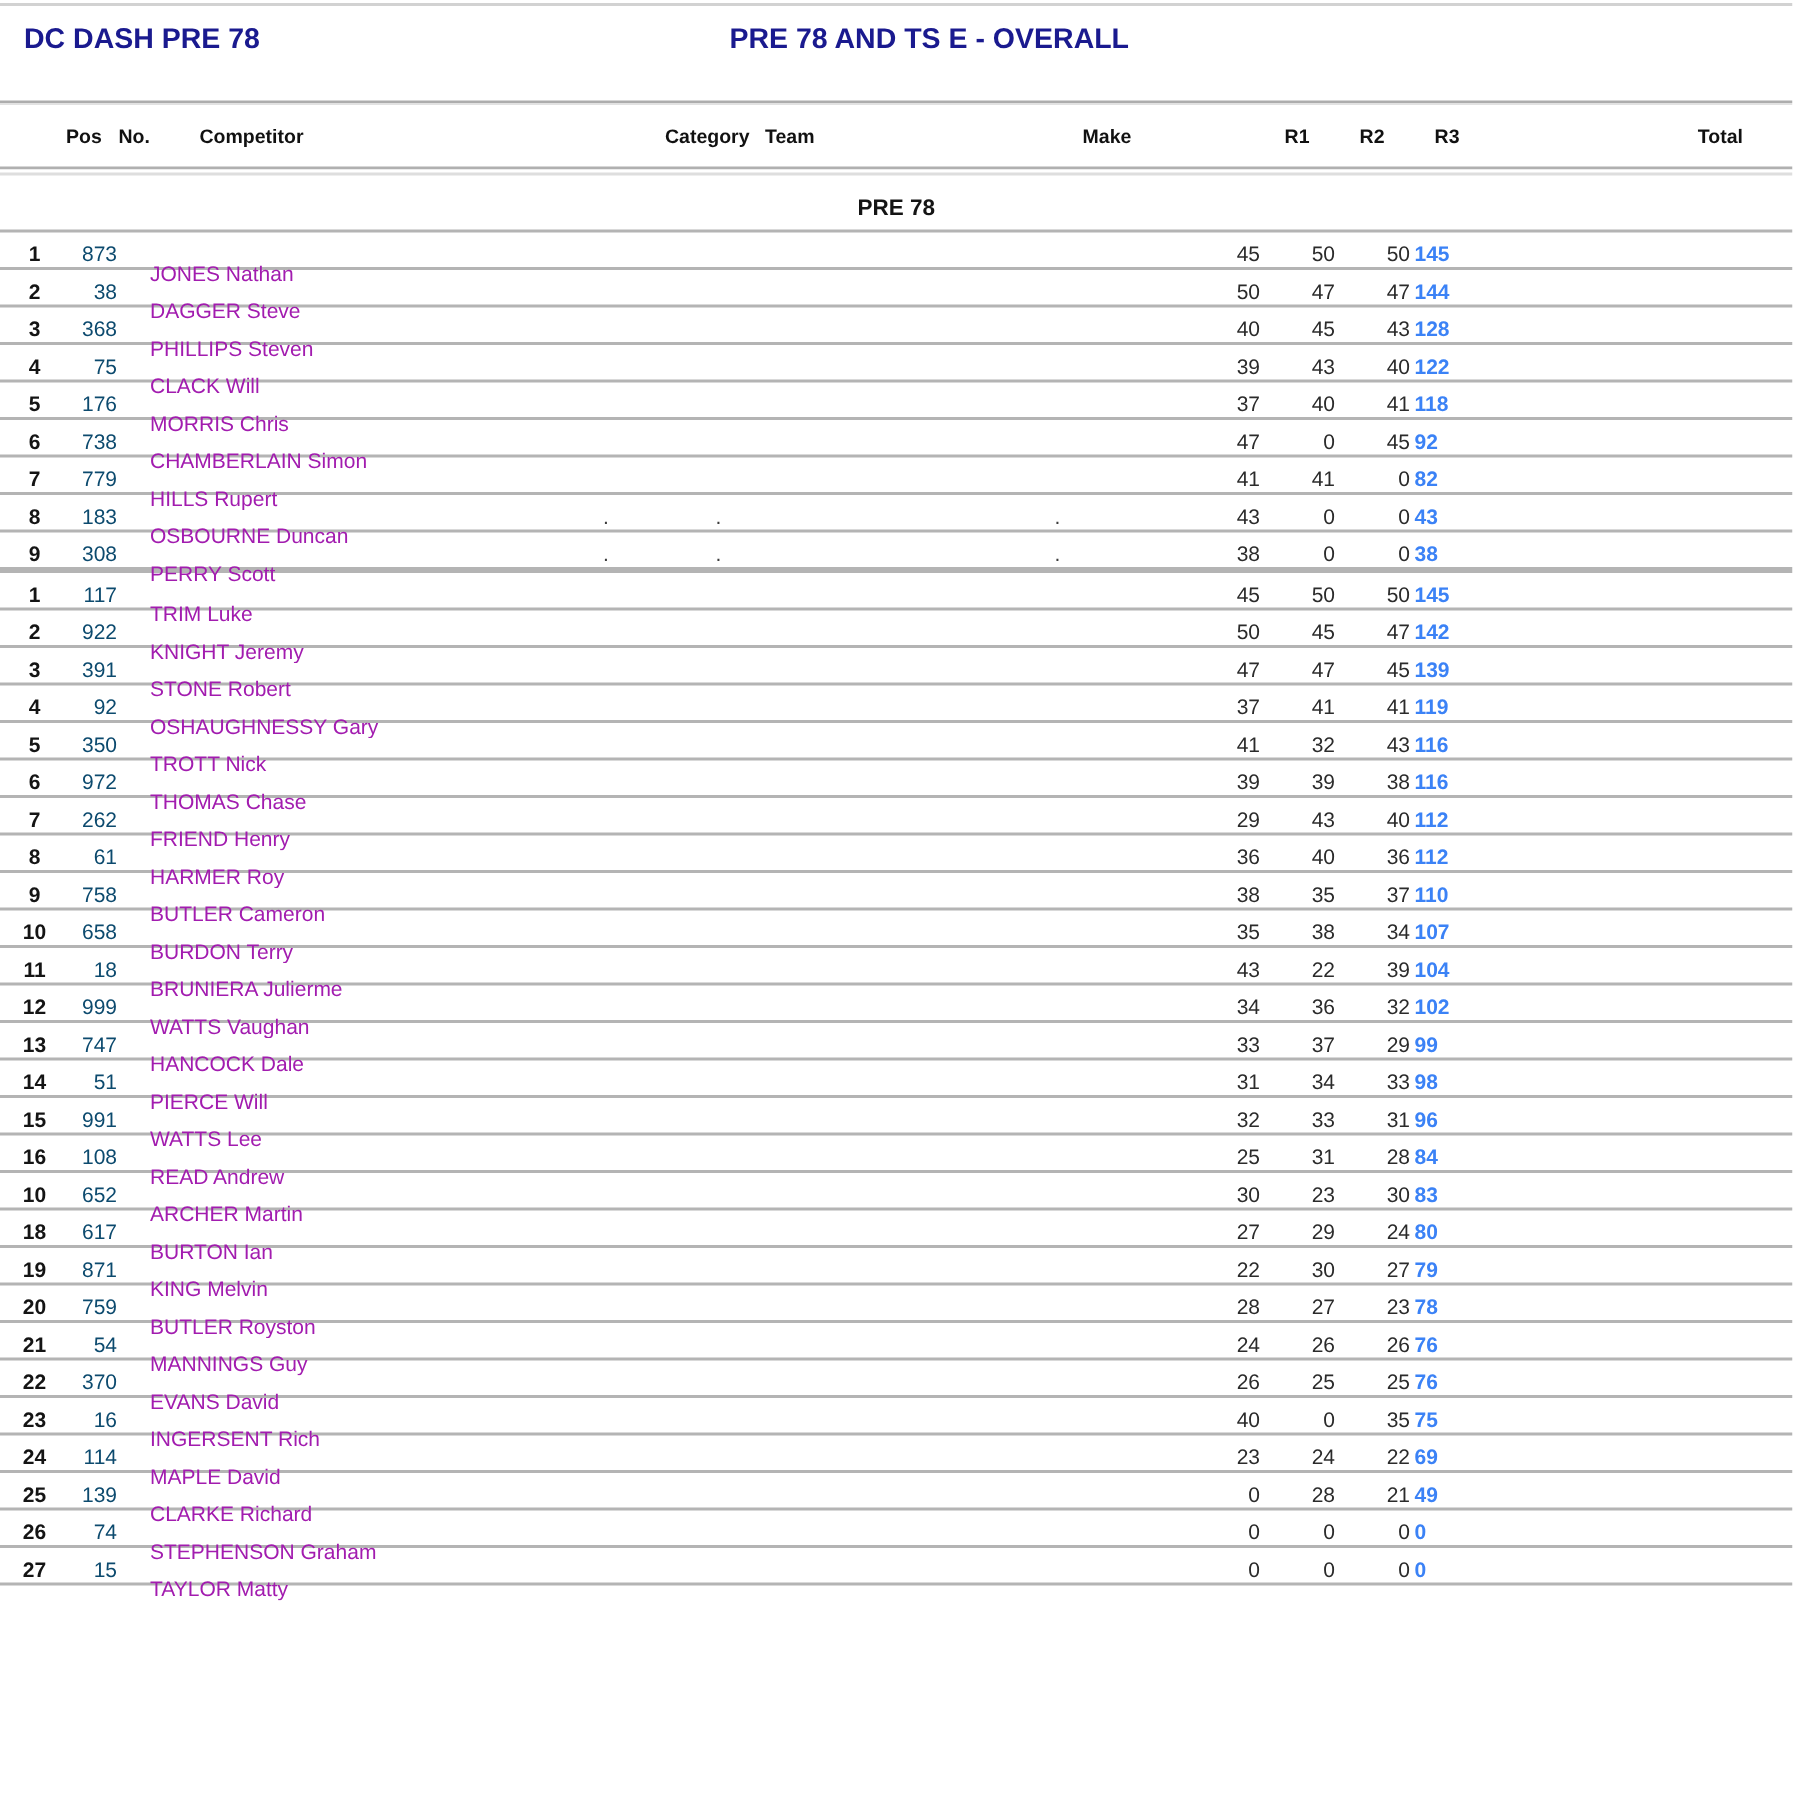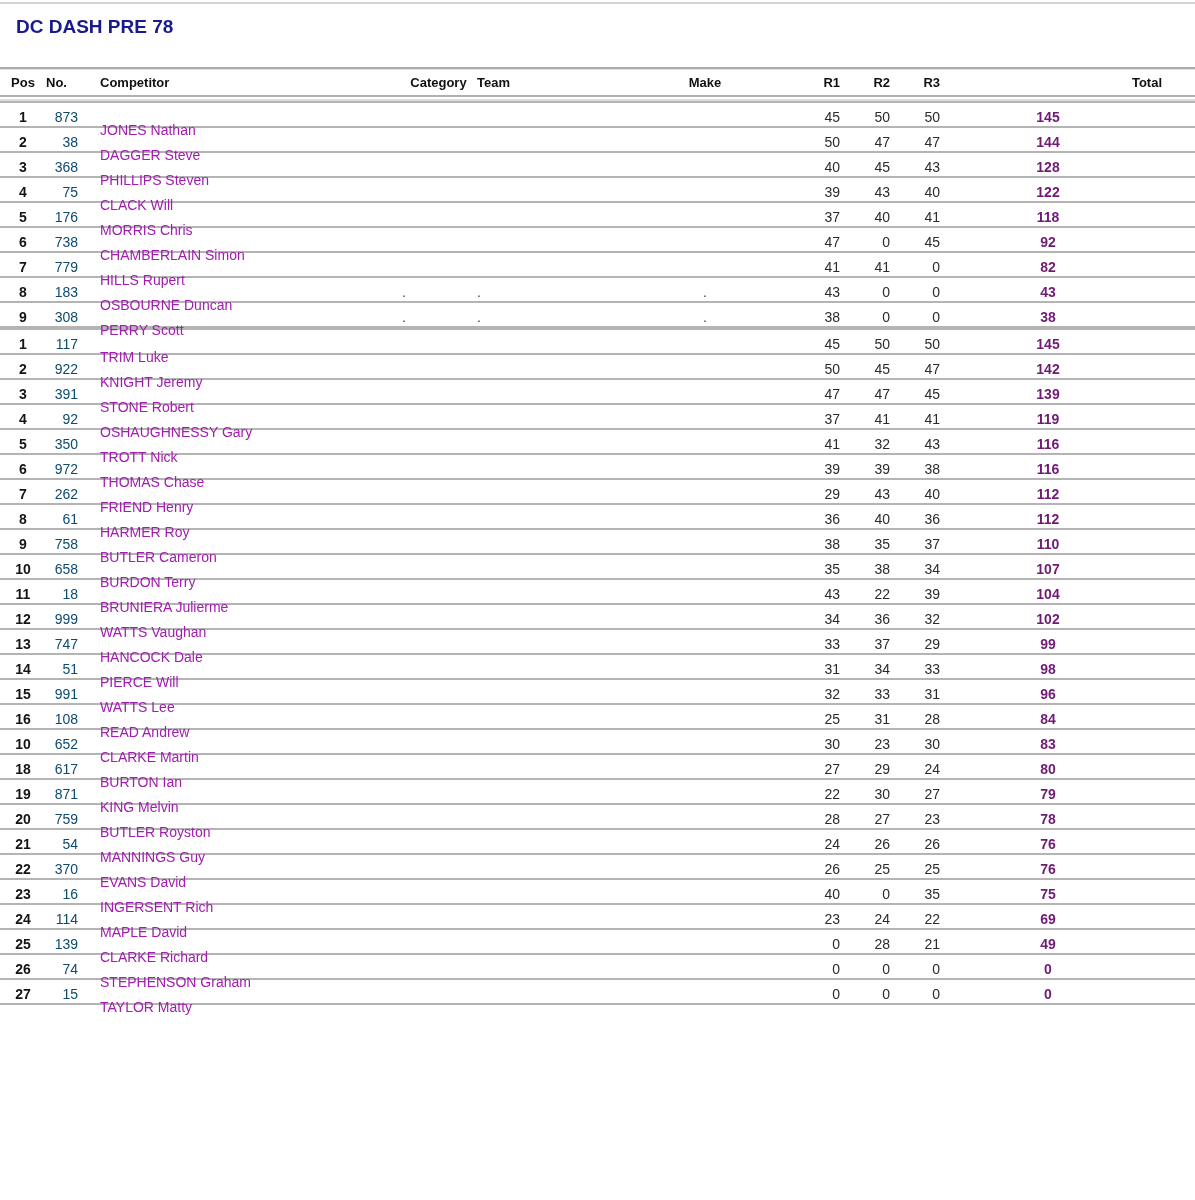--- a/index.html
+++ b/index.html
@@ -28,21 +28,21 @@
   .rule-dark  { height: 2px; background: #b0b0b0; }
   .rule-gap   { height: 2px; background: #ffffff; }
   .rule-light { height: 2px; background: #dedede; }
 
   .grid {
     display: grid;
     grid-template-columns: 46px 34px 320px 77px 143px 170px 53px 50px 50px 1fr;
     align-items: center;
   }
 
-  .header-row { height: 25px; font-size: 13px; font-weight: bold; color: #111; }
+  .header-row { height: 41px; font-size: 13px; font-weight: bold; color: #111; margin-left: 33px; }
   .header-row .pos   { text-align: center; }
   .header-row .no    { text-align: left; padding-right: 2px; }
   .header-row .comp  { padding-left: 20px; }
   .header-row .cat   { text-align: center; }
   .header-row .team  { text-align: left; }
   .header-row .make  { text-align: center; }
   .header-row .r     { text-align: right; padding-right: 3px; }
   .header-row .total { text-align: right; padding-right: 33px; }
 
   .section-title {
@@ -55,31 +55,32 @@
   .row { height: 25px; border-bottom: 2px solid #b4b4b4; font-size: 14px; }
 
   .row .pos   { text-align: center; font-weight: bold; color: #141414; }
   .row .no    { text-align: right; padding-right: 2px; font-weight: normal; color: #0c4a6e; }
   .row .comp  { padding-left: 20px; font-weight: normal; color: #a21caf;
                 white-space: nowrap; overflow: hidden; margin-top: 27px; }
   .row .cat   { text-align: left; padding-left: 2px; color: #3c3c3c; }
   .row .team  { text-align: left; color: #3c3c3c; }
   .row .make  { text-align: center; color: #3c3c3c; }
   .row .r     { text-align: right; padding-right: 3px; font-weight: normal; color: #2b2b2b; }
-  .row .total { text-align: center; padding-right: 42px; font-weight: bold; color: #701a75; }
+  .row .total { text-align: left; padding-right: 42px; font-weight: bold; color: #3b82f6; }
 </style>
 </head>
 <body>
 
 <div class="page">
 
   <div class="top-rule"></div>
 
   <div class="titles">
     <div class="title-left">DC DASH PRE 78</div>
+    <div class="title-center">PRE 78 AND TS E - OVERALL</div>
   </div>
 
   <div class="thead-top-rule"></div>
 
   <div class="grid header-row">
     <div class="pos">Pos</div>
     <div class="no">No.</div>
     <div class="comp">Competitor</div>
     <div class="cat">Category</div>
     <div class="team">Team</div>
@@ -89,20 +90,21 @@
     <div class="r">R3</div>
     <div class="total">Total</div>
   </div>
 
   <div class="rule-dark"></div>
   <div class="rule-gap"></div>
   <div class="rule-light"></div>
 
   <main>
   <section class="section">
+    <h2 class="section-title">PRE 78</h2>
     <div class="rows">
 
     <div class="grid row">
         <div class="pos">1</div>
         <div class="no">873</div>
         <div class="comp">JONES Nathan</div>
         <div class="cat"></div>
         <div class="team"></div>
         <div class="make"></div>
         <div class="r">45</div>
@@ -400,21 +402,21 @@
         <div class="team"></div>
         <div class="make"></div>
         <div class="r">25</div>
         <div class="r">31</div>
         <div class="r">28</div>
         <div class="total">84</div>
       </div>
           <div class="grid row">
         <div class="pos">10</div>
         <div class="no">652</div>
-        <div class="comp">CLARKE Martin</div>
+        <div class="comp">ARCHER Martin</div>
         <div class="cat"></div>
         <div class="team"></div>
         <div class="make"></div>
         <div class="r">30</div>
         <div class="r">23</div>
         <div class="r">30</div>
         <div class="total">83</div>
       </div>
           <div class="grid row">
         <div class="pos">18</div>

